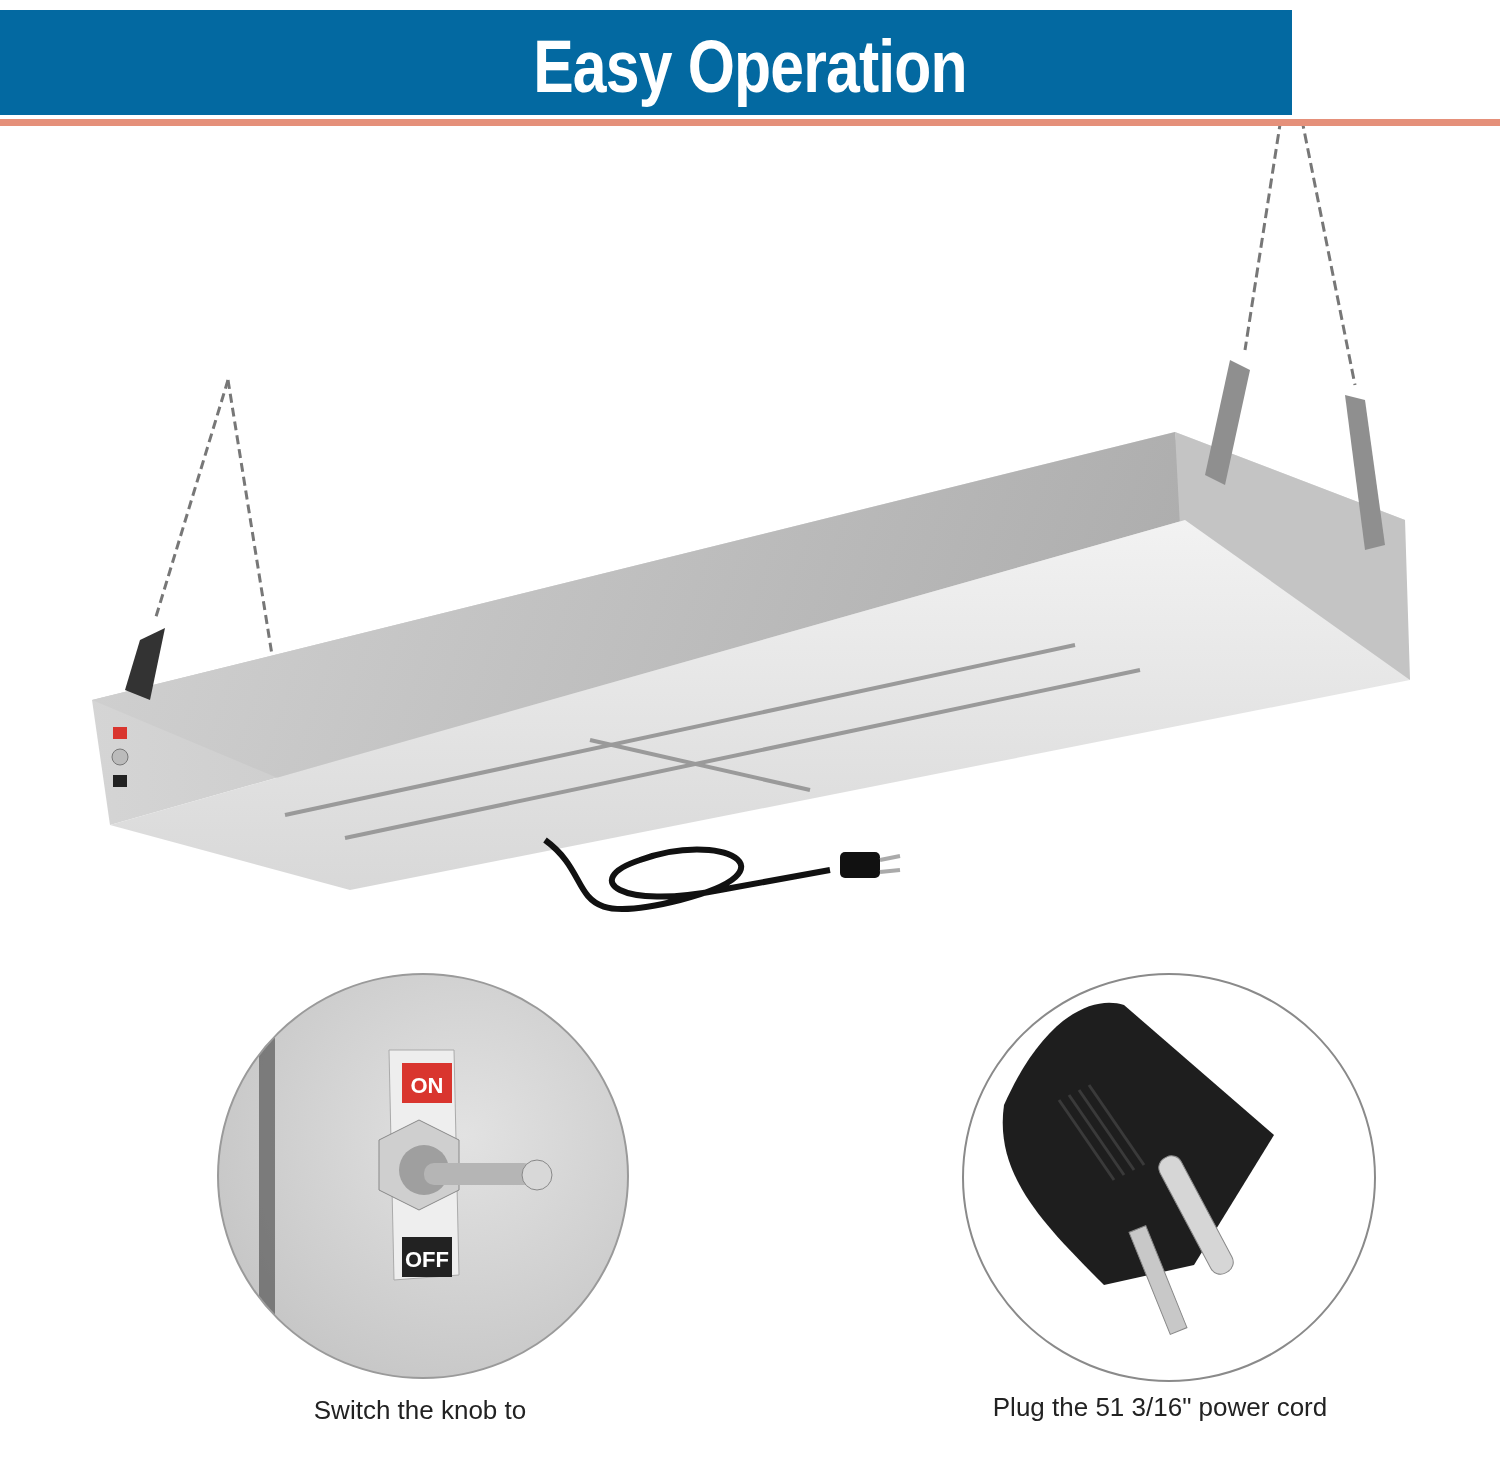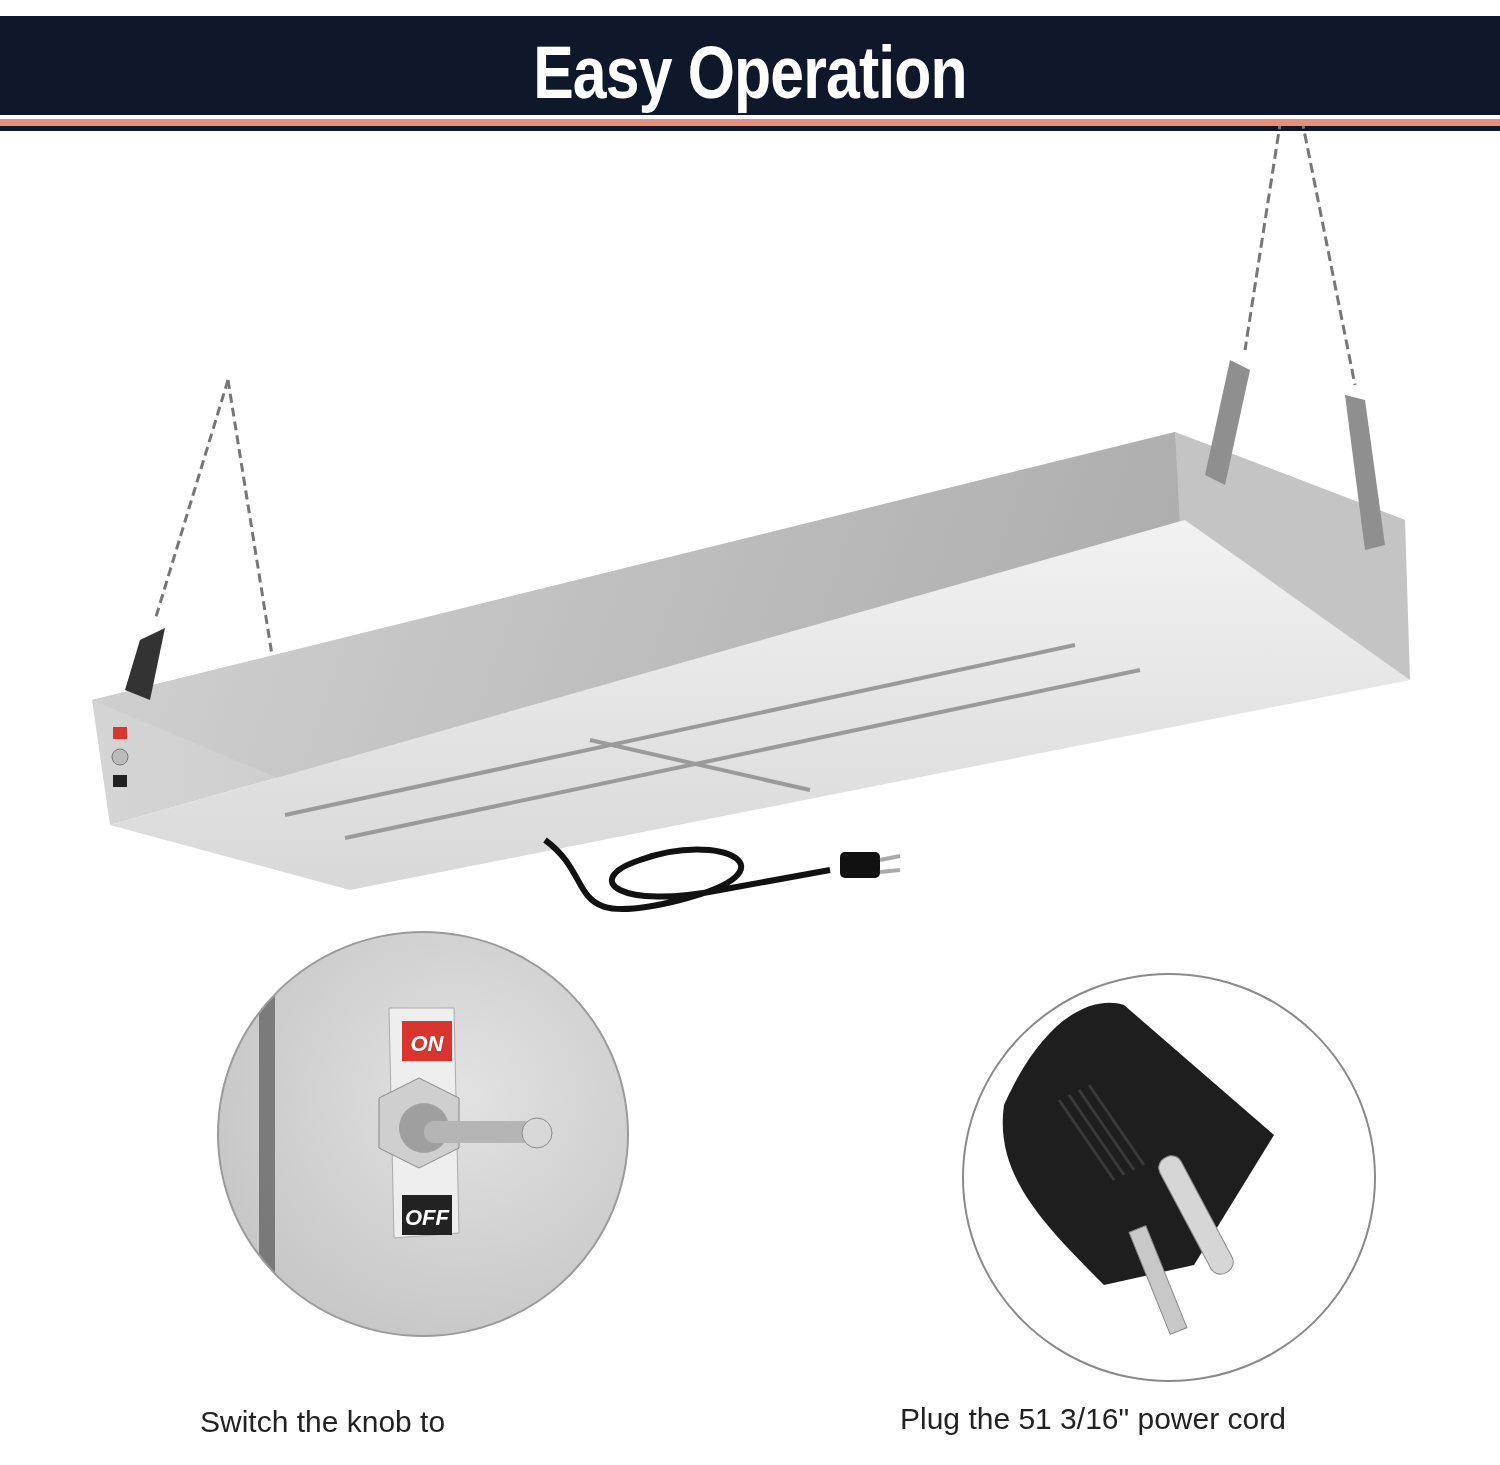--- a/index.html
+++ b/index.html
@@ -1,25 +1,25 @@
 <!DOCTYPE html>
 <html><head>
 <meta charset="utf-8">
 <style>
   html,body{margin:0;padding:0;background:#fff;}
   body{width:1500px;height:1465px;position:relative;overflow:hidden;font-family:"Liberation Sans",sans-serif;}
-  .banner{position:absolute;left:0;top:16px;width:1500px;height:115px;background:#0f172a;}
+  .banner{position:absolute;left:0;top:10px;width:1292px;height:115px;background:#0369a1;}
   .banner-title{position:absolute;left:0;top:14px;width:1500px;text-align:center;color:#fff;font-family:"Liberation Sans",sans-serif;font-weight:bold;font-size:74px;letter-spacing:-1px;transform:scaleX(0.82);transform-origin:center;}
   .stripe1{position:absolute;left:0;top:115px;width:1500px;height:4px;background:#fff;}
   .stripe2{position:absolute;left:0;top:119px;width:1500px;height:7px;background:#e5907a;}
   .product{position:absolute;left:0;top:126px;width:1500px;height:840px;}
   .circle{position:absolute;border-radius:50%;border:2px solid #9a9a9a;overflow:hidden;}
-  .circle.switch{left:217px;top:931px;width:408px;height:402px;background:radial-gradient(ellipse at 60% 40%,#e2e2e2,#c9c9c9 70%,#bdbdbd);font-style:italic;}
+  .circle.switch{left:217px;top:973px;width:408px;height:402px;background:radial-gradient(ellipse at 60% 40%,#e2e2e2,#c9c9c9 70%,#bdbdbd);}
   .circle.plug{left:962px;top:973px;width:410px;height:405px;background:#fff;border-color:#8a8a8a;}
-  .caption{position:absolute;text-align:left;color:#222;font-size:30px;line-height:34px;margin-top:12px;}
+  .caption{position:absolute;text-align:center;color:#222;font-size:26px;line-height:34px;}
   .caption.left{left:200px;top:1393px;width:440px;}
   .caption.right{left:900px;top:1390px;width:520px;}
 </style>
 </head>
 <body>
 
 <div class="banner">
   <div class="banner-title">Easy Operation</div>
 </div>
 <div class="stripe1"></div>

